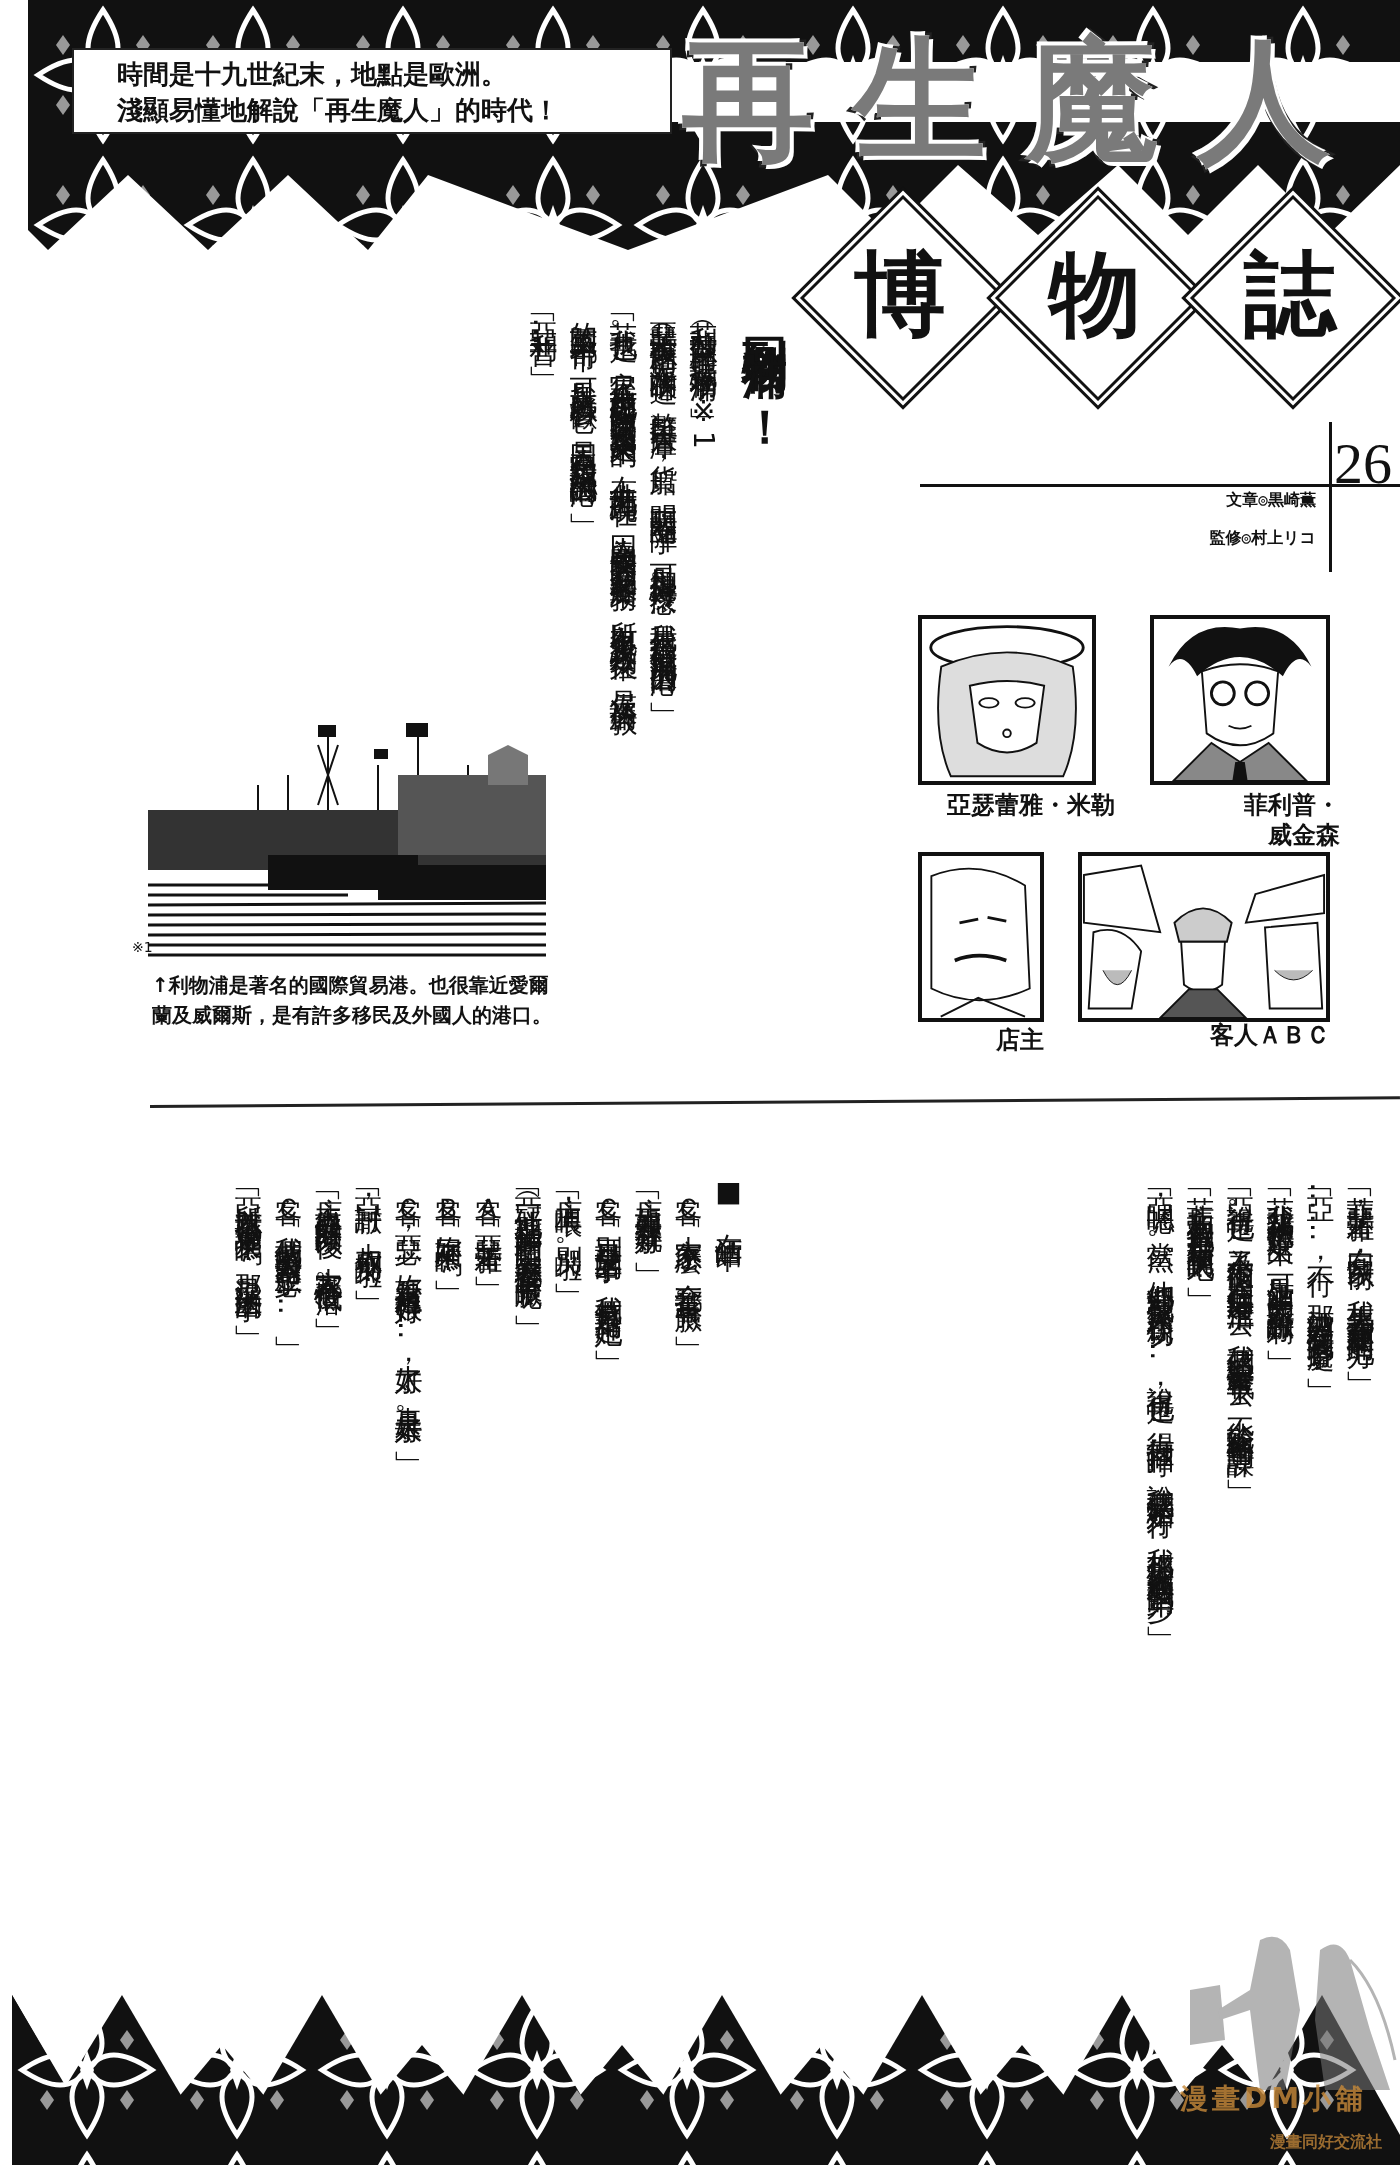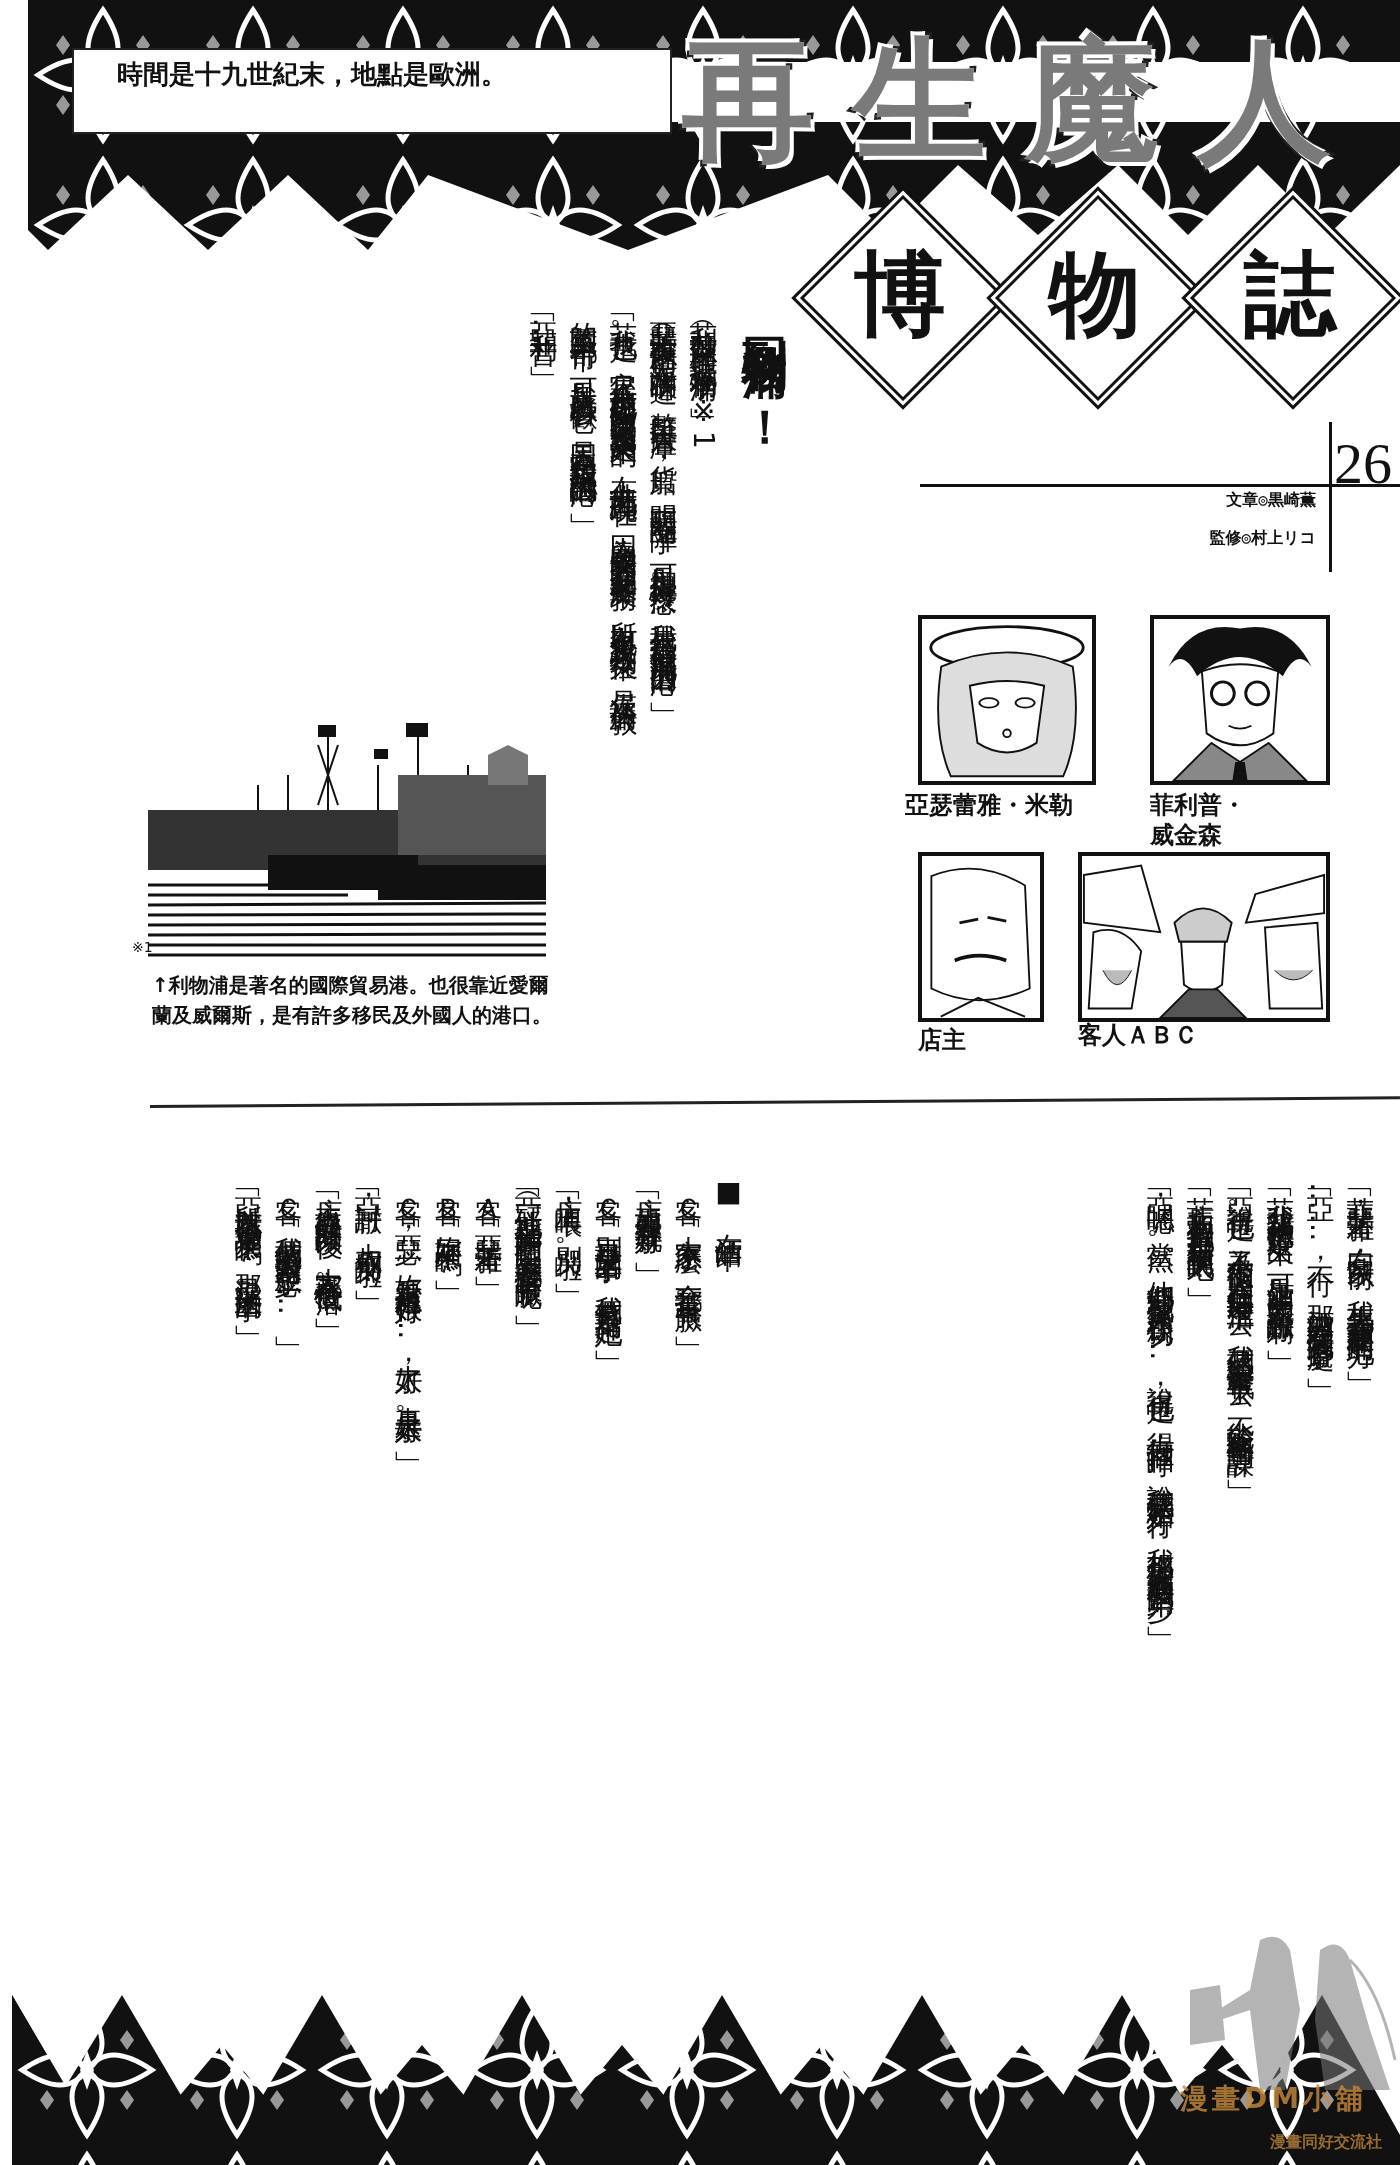--- a/index.html
+++ b/index.html
@@ -42,21 +42,21 @@
   .volume-num { position: absolute; right: 8px; top: 12px; font-family: "Liberation Serif", "DejaVu Serif", serif;
                 font-weight: normal; font-size: 58px; }
   .volume-hline { position: absolute; left: 920px; top: 484px; width: 480px; height: 3px; background: #111; }
   .volume-vline { position: absolute; left: 1329px; top: 422px; width: 3px; height: 150px; background: #111; }
   .credit { position: absolute; right: 84px; font-size: 16px; font-weight: bold;
             font-family: Liberation Mono, monospace; white-space: nowrap; }
 
   
   .portrait { position: absolute; border: 4px solid #111; box-sizing: border-box; background: #fff; overflow: hidden; }
   .portrait svg { width: 100%; height: 100%; display: block; }
-  .portrait-label { position: absolute; font-weight: bold; font-size: 24px; text-align: left;
+  .portrait-label { position: absolute; font-weight: bold; font-size: 24px; text-align: right;
                     font-family: "DejaVu Sans", "Liberation Sans", sans-serif; line-height: 30px; }
   .vblock { position: absolute; writing-mode: vertical-rl; font-family: "DejaVu Sans", "Liberation Sans", sans-serif;
             font-size: 28px; line-height: 40px; letter-spacing: 3.5px; }
   .vblock p { margin: 0; }
   .heading-vertical { position: absolute; writing-mode: vertical-rl; text-orientation: upright;
                       font-weight: bold; font-size: 46px; letter-spacing: 4px;
                       font-family: "DejaVu Sans", "Liberation Sans", sans-serif; }
 
   
   .illustration { position: absolute; left: 148px; top: 715px; width: 398px; height: 245px; }
@@ -89,20 +89,21 @@
     </pattern>
   </defs>
   <polygon points="0,0 1372,0 1372,165 1300,235 1230,165 1160,235 1090,165 1010,235 930,165 860,235 800,175 600,250 400,175 340,250 260,175 180,250 100,175 20,250 0,230" fill="url(#orn)"></polygon>
   <path d="M0 0 L1372 0" stroke="#111" stroke-width="4"></path>
 </svg>
 
 <div class="title-band"></div>
 
 <div class="intro-box">
   <div>時間是十九世紀末，地點是歐洲。</div>
+  <div>淺顯易懂地解說「再生魔人」的時代！</div>
 </div>
 
 <div class="series-title">
   <span>再</span>
   <span>生</span>
   <span>魔</span>
   <span>人</span>
 </div>
 
 <div class="diamond" style="left:800px; top:195px;">

